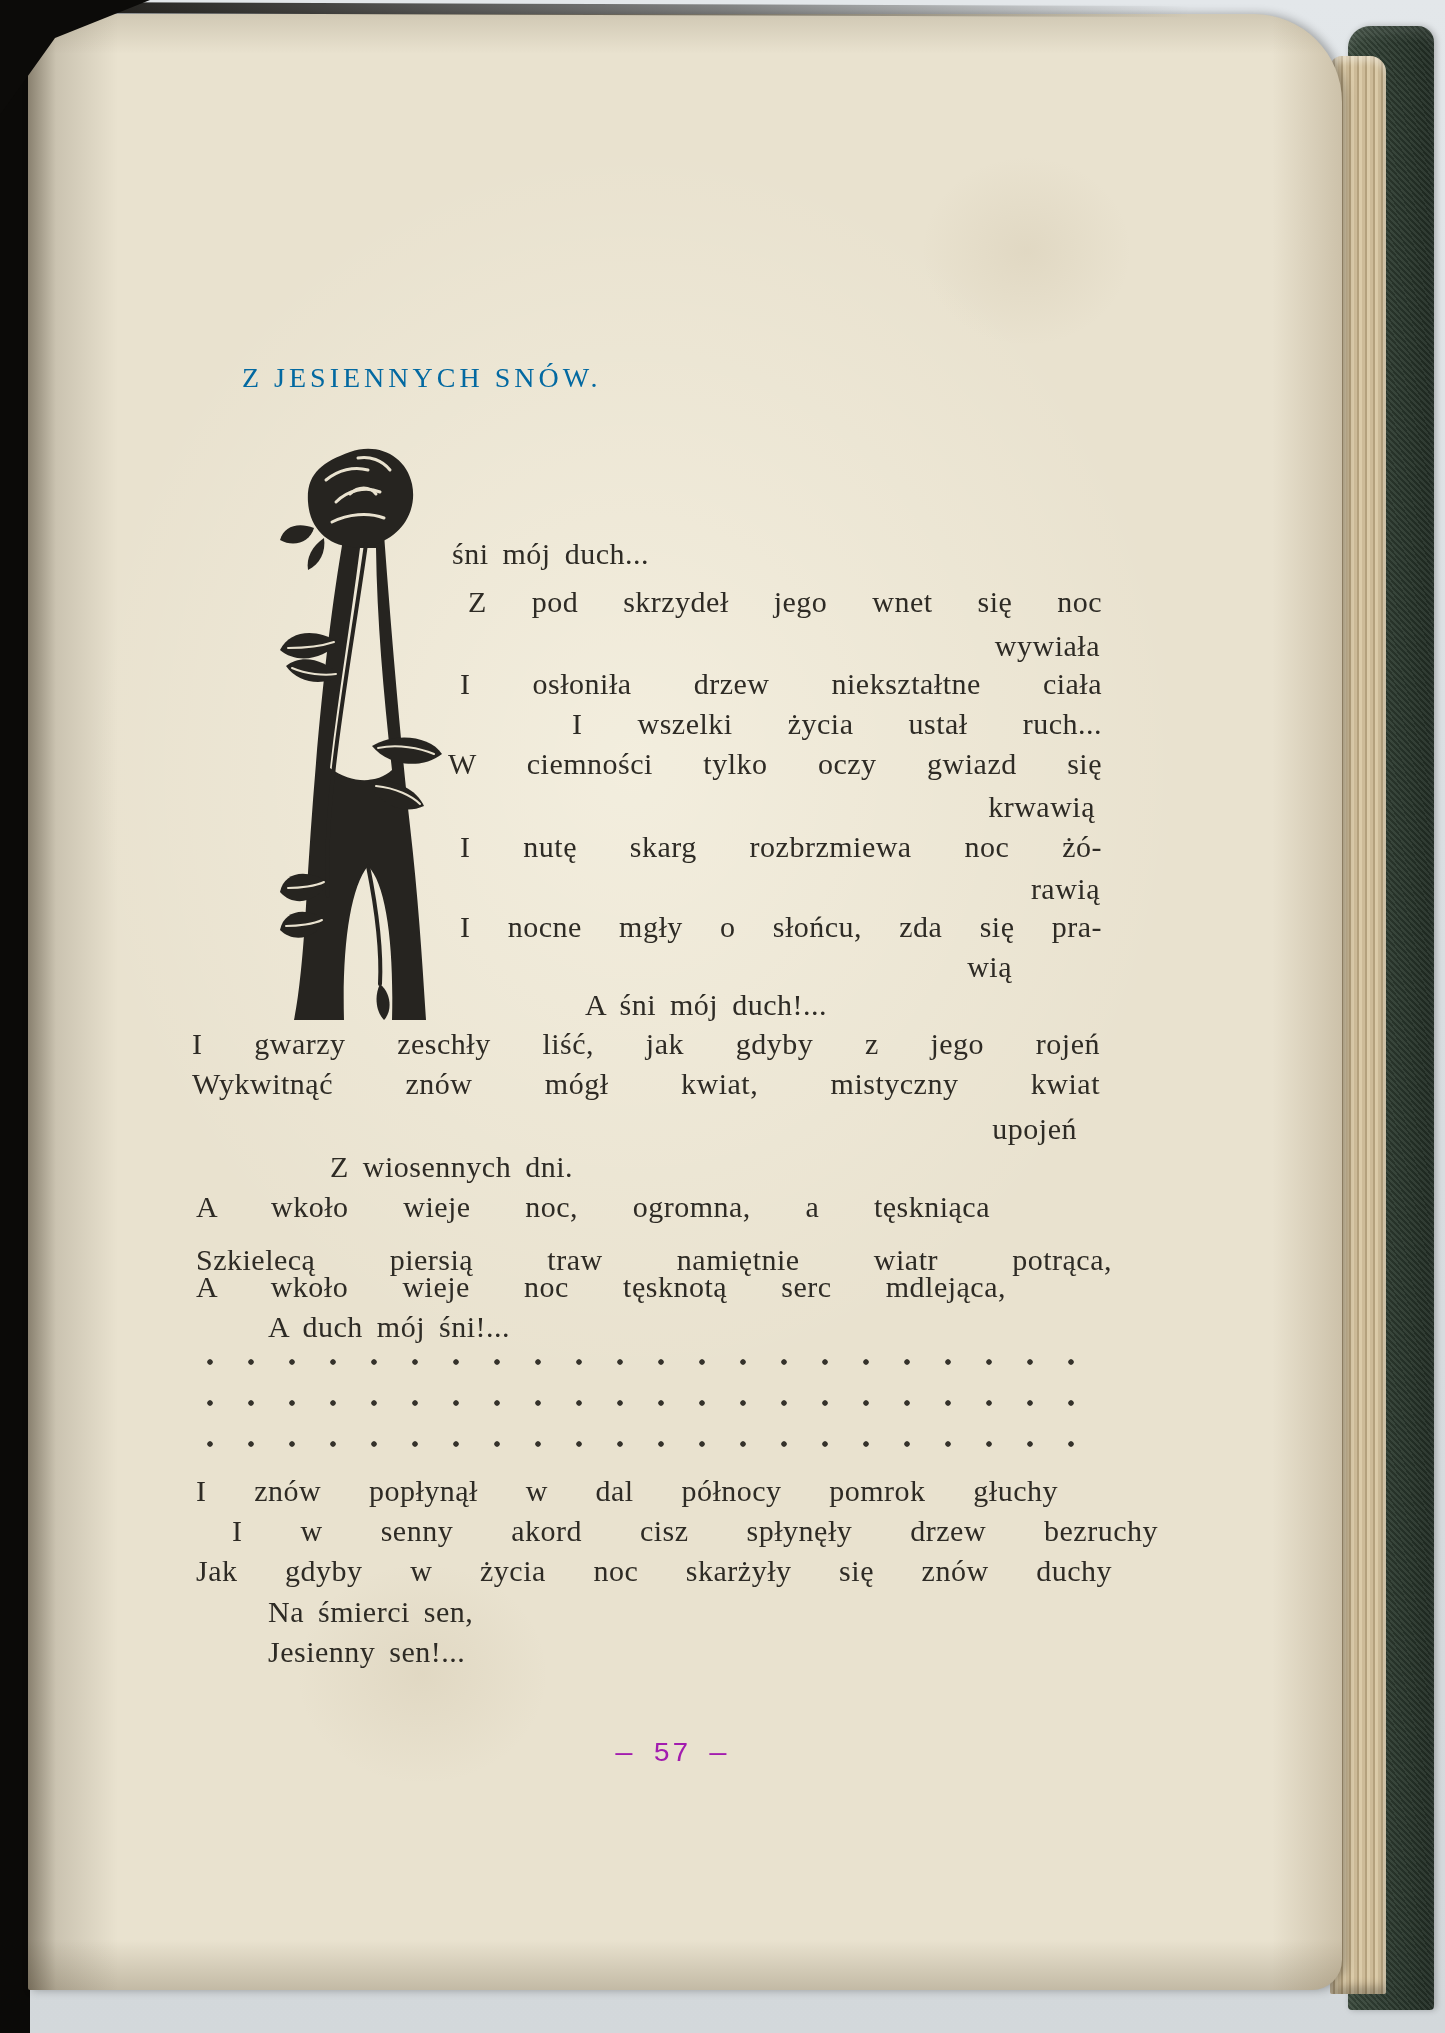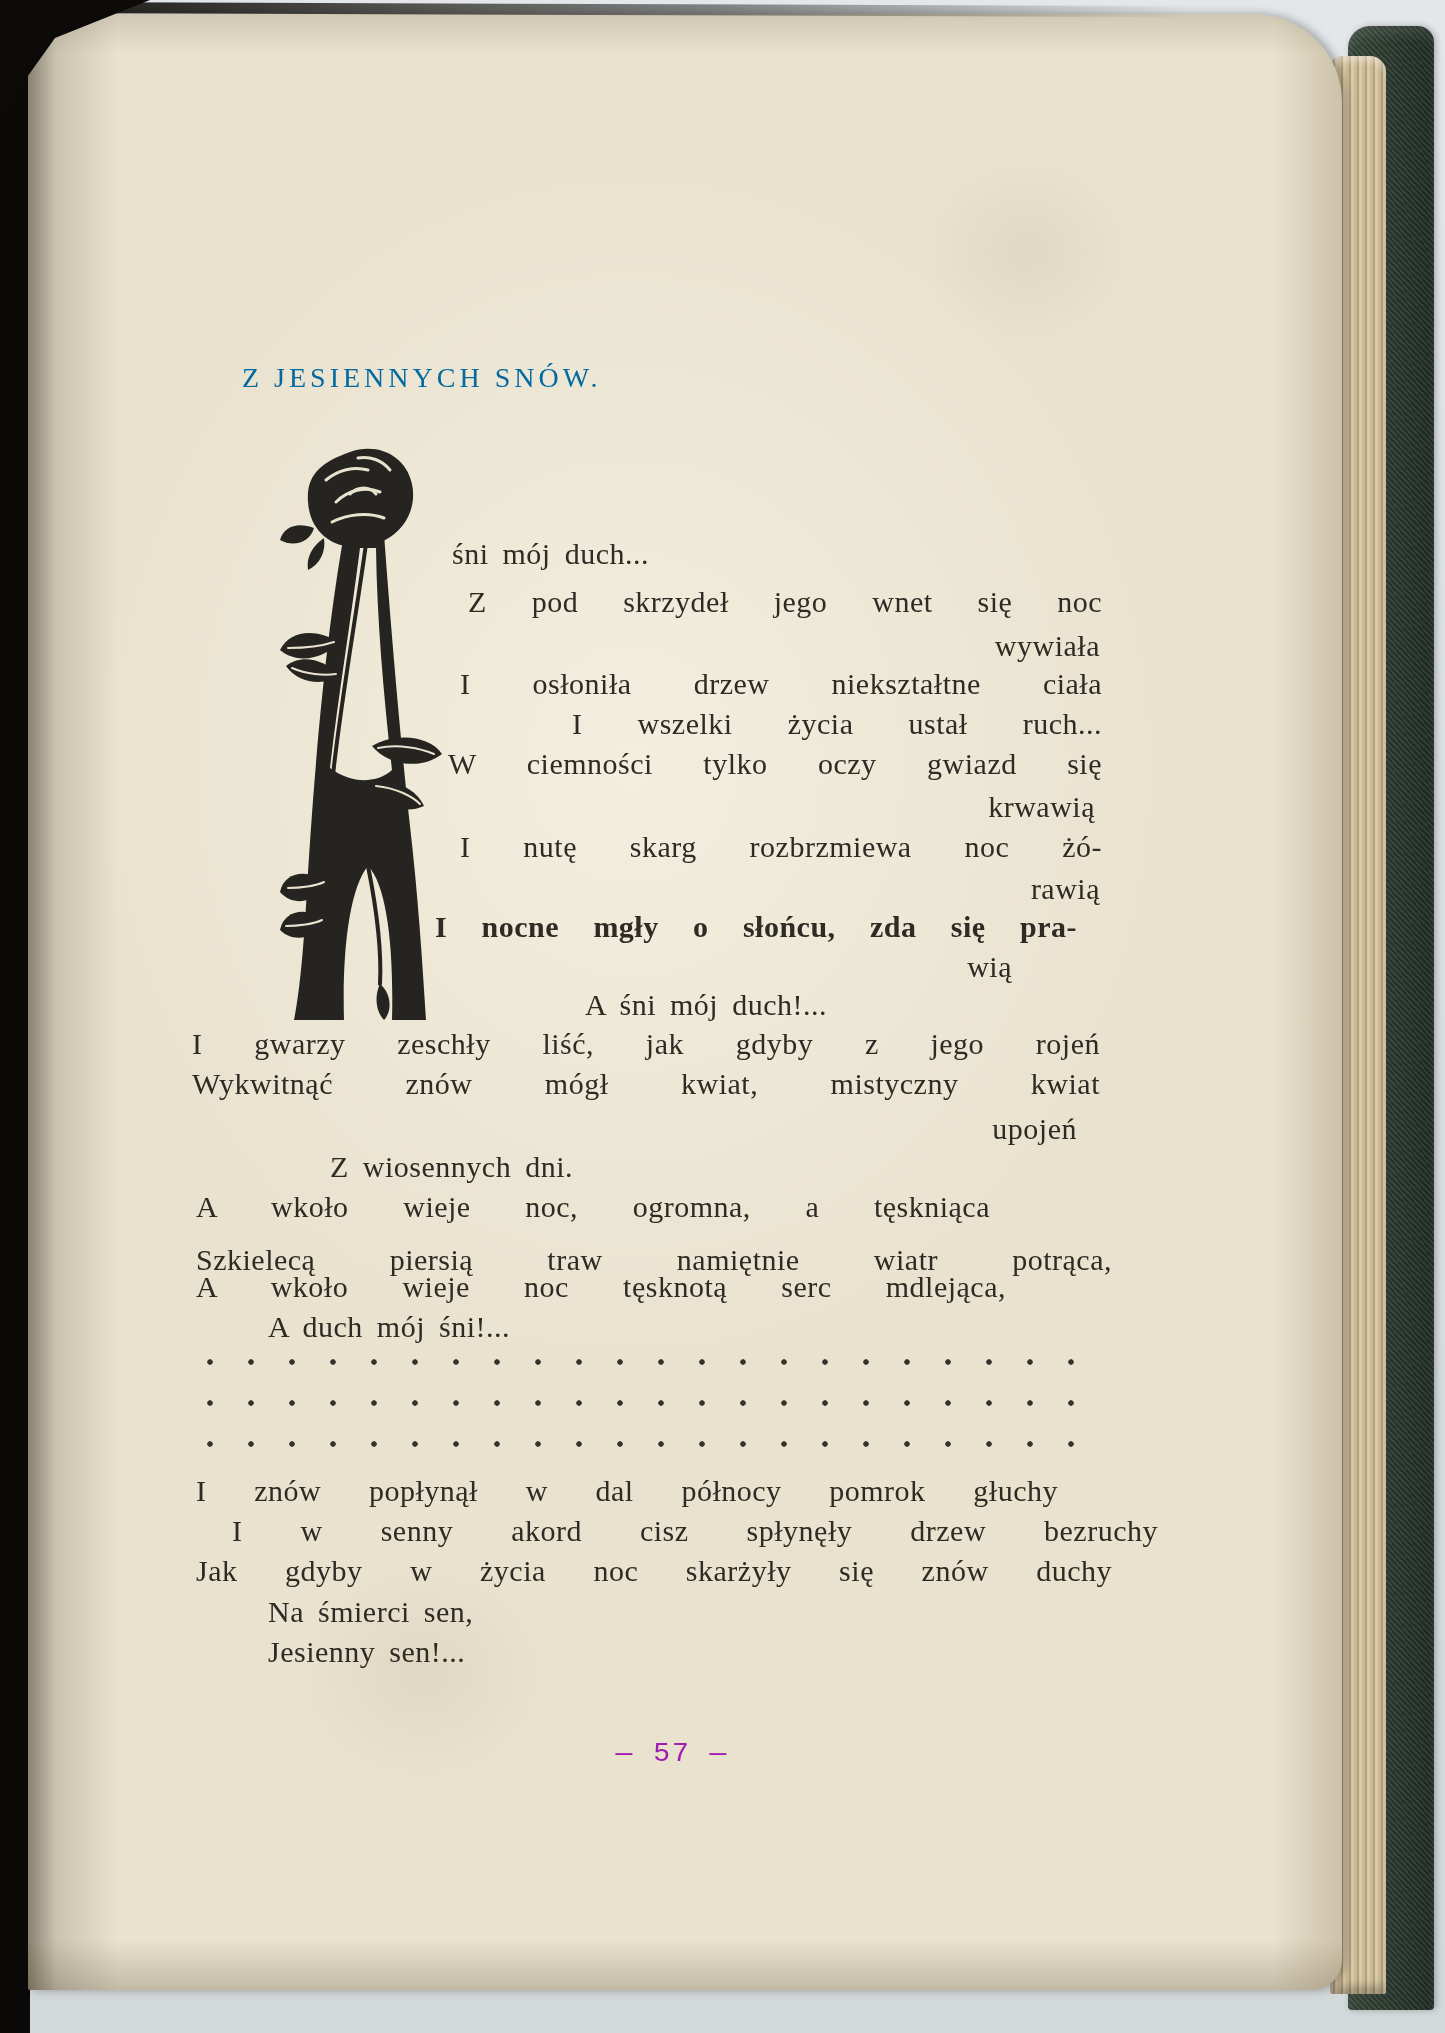--- a/index.html
+++ b/index.html
@@ -125,21 +125,21 @@
     <div id="poem">
         <div class="line" style="left: 452px; top: 538px;">śni mój duch...</div>
         <div class="line justify" style="left: 468px; top: 586px; width: 634px;">Z pod skrzydeł jego wnet się noc</div>
         <div class="line right" style="left: 192px; top: 630px; width: 908px;">wywiała</div>
         <div class="line justify" style="left: 460px; top: 668px; width: 642px;">I osłoniła drzew niekształtne ciała</div>
         <div class="line justify" style="left: 572px; top: 708px; width: 530px;">I wszelki życia ustał ruch...</div>
         <div class="line justify" style="left: 448px; top: 748px; width: 654px;">W ciemności tylko oczy gwiazd się</div>
         <div class="line right" style="left: 192px; top: 791px; width: 903px;">krwawią</div>
         <div class="line justify" style="left: 460px; top: 831px; width: 642px;">I nutę skarg rozbrzmiewa noc żó-</div>
         <div class="line right" style="left: 192px; top: 873px; width: 908px;">rawią</div>
-        <div class="line justify" style="left: 435px; top: 911px; width: 642px; font-weight: bold;">I nocne mgły o słońcu, zda się pra-</div>
+        <div class="line justify" style="left: 460px; top: 911px; width: 642px;">I nocne mgły o słońcu, zda się pra-</div>
         <div class="line right" style="left: 192px; top: 951px; width: 820px;">wią</div>
         <div class="line" style="left: 585px; top: 989px;">A śni mój duch!...</div>
         <div class="line justify" style="left: 192px; top: 1028px; width: 908px;">I gwarzy zeschły liść, jak gdyby z jego rojeń</div>
         <div class="line justify" style="left: 192px; top: 1068px; width: 908px;">Wykwitnąć znów mógł kwiat, mistyczny kwiat</div>
         <div class="line right" style="left: 192px; top: 1113px; width: 885px;">upojeń</div>
         <div class="line" style="left: 330px; top: 1151px;">Z wiosennych dni.</div>
         <div class="line justify" style="left: 196px; top: 1191px; width: 794px;">A wkoło wieje noc, ogromna, a tęskniąca</div>
         <div class="line justify" style="left: 196px; top: 1231px; width: 916px; margin-top: 13px;">Szkielecą piersią traw namiętnie wiatr potrąca,</div>
         <div class="line justify" style="left: 196px; top: 1271px; width: 810px;">A wkoło wieje noc tęsknotą serc mdlejąca,</div>
         <div class="line" style="left: 268px; top: 1311px;">A duch mój śni!...</div>

